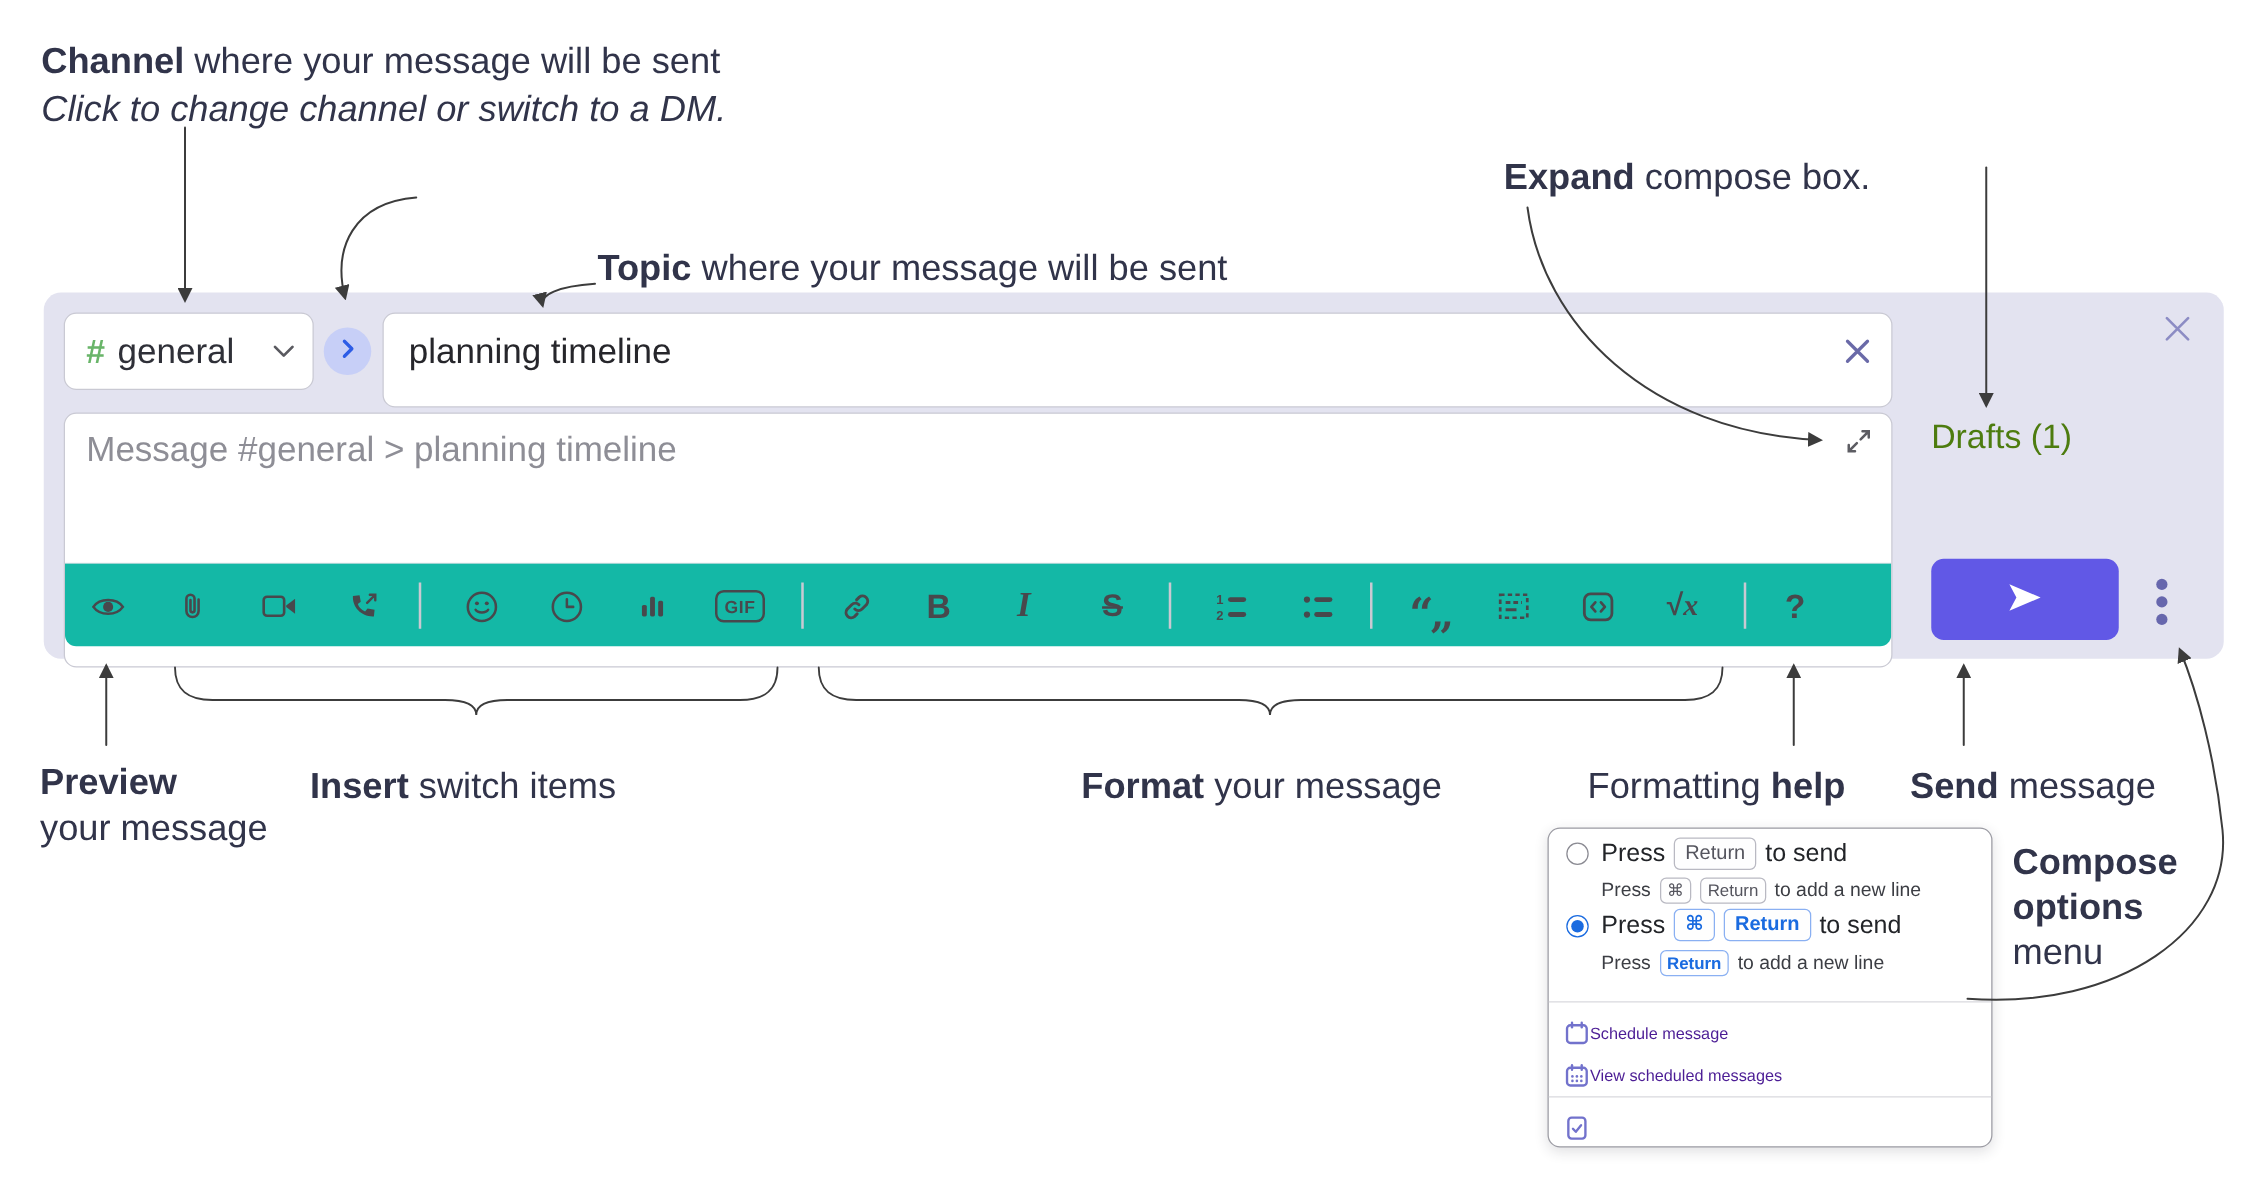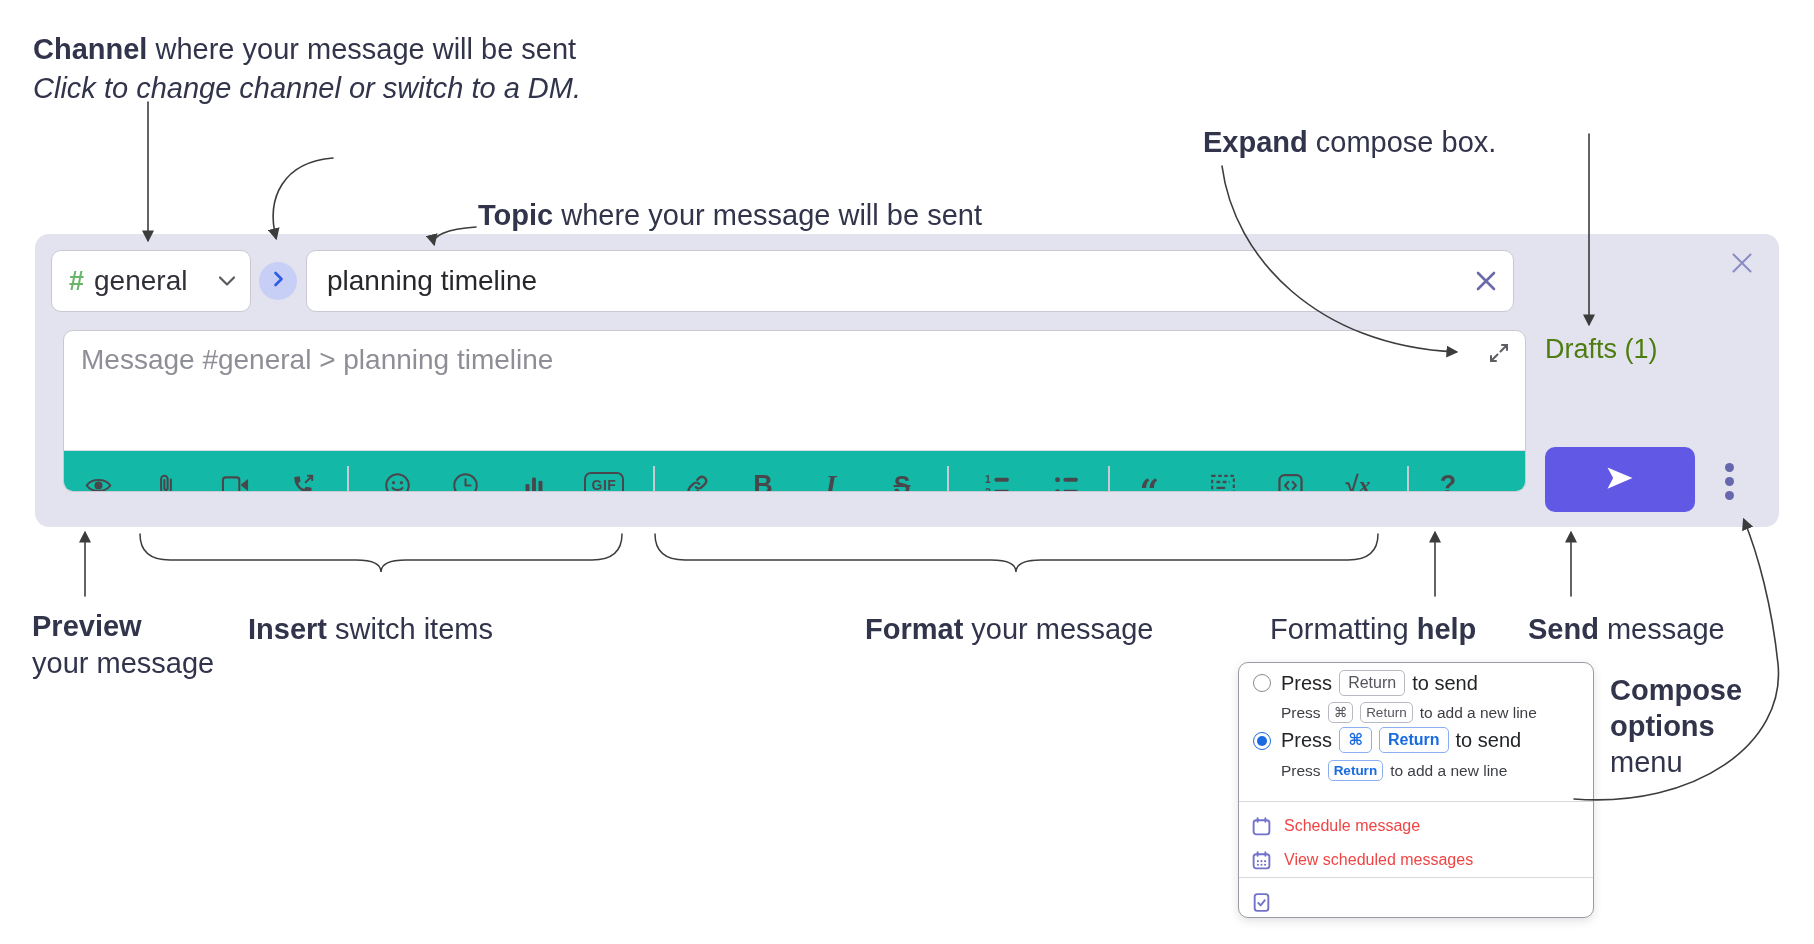--- a/index.html
+++ b/index.html
@@ -17,28 +17,28 @@
   .compose { position:absolute; left:35px; top:234px; width:1744px; height:293px;
              background:#e3e3f0; border-radius:14px; }
   .wbox { background:#fff; border:1px solid #c9c9d3; border-radius:10px; position:absolute; }
   .chan-select { left:16px; top:16px; width:200px; height:62px; display:flex; align-items:center;
                  padding:0 14px 0 17px; gap:10px; cursor:pointer; }
   .chan-hash { font-size:27px; font-weight:700; color:#69b569; }
   .chan-name { font-size:28px; color:#2f3038; }
   .chan-caret { margin-left:auto; display:flex; }
   .jump-btn { position:absolute; left:224px; top:28px; width:38px; height:38px; border-radius:50%;
               background:#c7cff7; display:flex; align-items:center; justify-content:center; cursor:pointer; }
-  .topic-box { left:271px; top:16px; width:1208px; height:62px; }
+  .topic-box { left:271px; top:16px; width:1208px; height:76px; }
   .topic-box input { position:absolute; left:20px; top:0; width:1130px; height:60px; border:none; outline:none;
                      font-family:inherit; font-size:28px; color:#26262b; background:transparent; }
   .topic-clear { position:absolute; right:14px; top:17px; width:26px; height:26px; cursor:pointer; }
   .compose-close { position:absolute; left:1694px; top:16px; width:26px; height:26px; cursor:pointer; }
   .drafts-link { position:absolute; left:1510px; top:100px; font-size:27px; color:#4d7c0f; cursor:pointer; }
 
-  .msg-container { left:28px; top:96px; width:1463px; height:162px; overflow:hidden; }
+  .msg-container { left:16px; top:96px; width:1463px; height:204px; overflow:hidden; }
   .msg-container textarea { position:absolute; left:0; top:0; width:1463px; height:118px; border:none; outline:none;
                             resize:none; background:transparent; font-family:inherit; font-size:28px; color:#26262b;
                             padding:13px 64px 0 17px; }
   .msg-container textarea::placeholder { color:#8e8e96; opacity:1; }
   .expand-btn { position:absolute; right:14px; top:10px; width:24px; height:24px; cursor:pointer; color:#5d5d63; }
 
   .toolbar { position:absolute; left:0; top:119px; width:1461px; height:67px; background:#14b8a6;
              border-top:1px solid #dddde5; border-radius:0 0 9px 9px; }
   .tb-icon { position:absolute; top:11px; width:46px; height:46px; display:flex; align-items:center;
              justify-content:center; color:#48484c; cursor:pointer; }
@@ -66,22 +66,22 @@
   .radio.on { border:1.7px solid #1a6be0; background:#fff; display:flex; align-items:center; justify-content:center; }
   .radio.on i { width:10px; height:10px; border-radius:50%; background:#1a6be0; }
   .optline { position:absolute; left:42px; display:flex; align-items:center; gap:7px; white-space:nowrap; }
   .optline.main { font-size:20px; color:#222428; }
   .optline.sub { font-size:15.5px; color:#3c3e44; }
   kbd { font-family:inherit; border:1px solid #b9b9c2; border-radius:5px; background:#fefefe; color:#55555e;
         font-size:16px; line-height:24px; padding:0 8px; display:inline-block; }
   .optline.sub kbd { font-size:13.5px; line-height:19px; padding:0 5px; }
   kbd.blue { border-color:#8ab0f2; color:#1a6be0; font-weight:600; }
   .pdiv { position:absolute; left:0; width:100%; height:1px; background:#d9d9de; }
-  .mitem { position:absolute; left:12px; height:32px; display:flex; align-items:center; gap:12px;
-           font-size:16px; color:#ef4444; cursor:pointer; white-space:nowrap; }
+  .mitem { position:absolute; left:12px; height:32px; display:flex; align-items:center; 
+           font-size:13px; color:#4c1d95; cursor:pointer; white-space:nowrap; }
   .micon { color:#7272cc; display:flex; }
 </style>
 </head>
 <body>
 
 <div class="canvas">
 
   <div class="ann" style="left:33px;top:30px">
     <div><b>Channel</b><span> where your message will be sent</span></div>
     <div class="it">Click to change channel or switch to a DM.</div>

